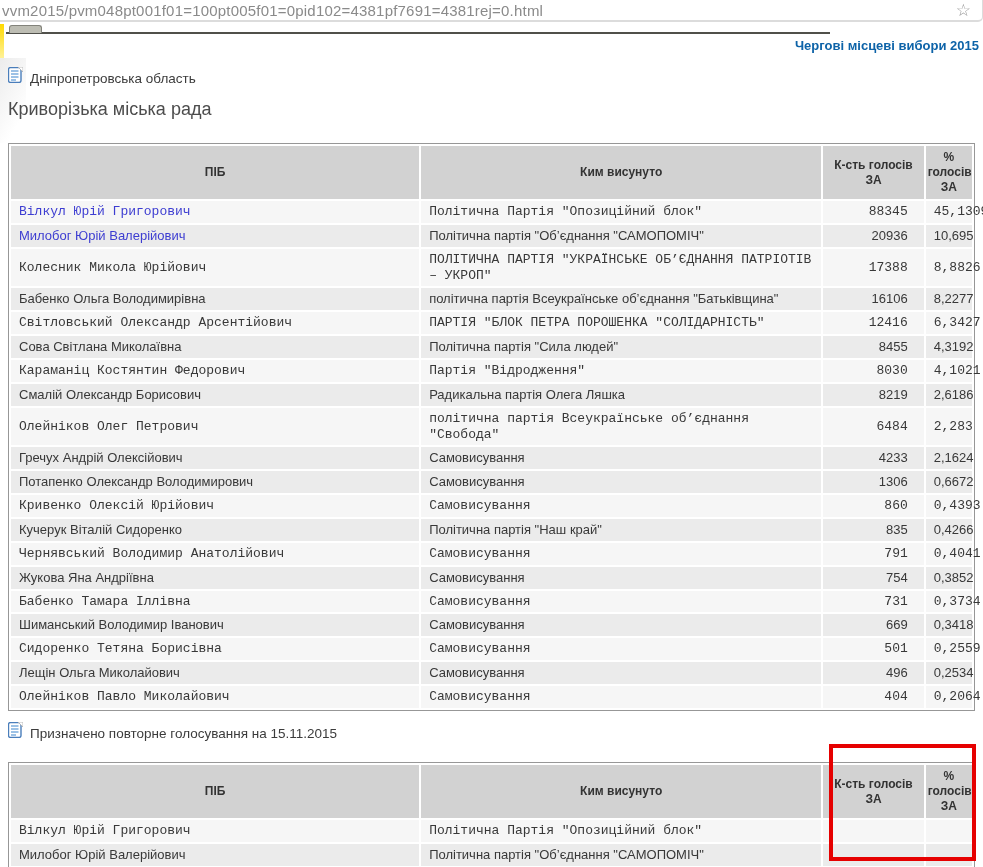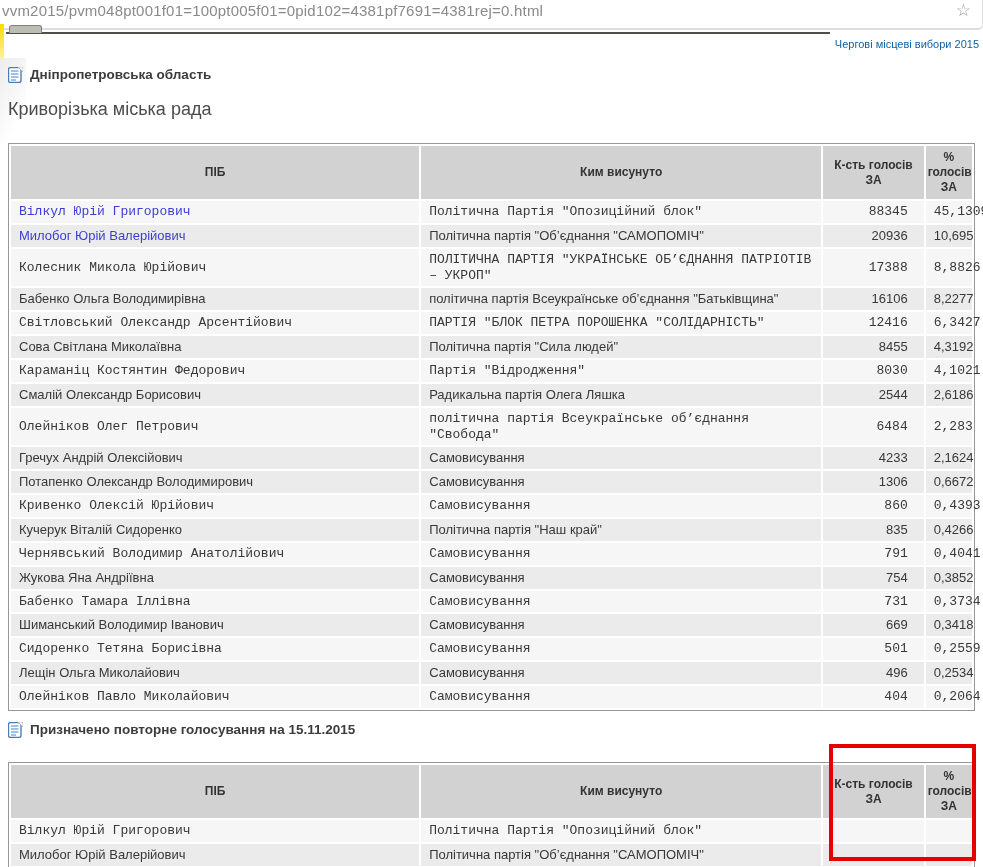--- a/index.html
+++ b/index.html
@@ -1,44 +1,44 @@
 <!DOCTYPE html>
 <html><head>
 <meta charset="utf-8">
 <style>
   * { box-sizing: border-box; margin: 0; padding: 0; }
   html, body { width: 983px; height: 867px; background: #fff; overflow: hidden;
     font-family: "Liberation Sans", "DejaVu Sans", sans-serif; }
   .stage { position: relative; width: 983px; height: 867px; background: #fff; }
 
   
-  .urlbar { position: absolute; left: 0; top: 0; width: 983px; height: 30px;
+  .urlbar { position: absolute; left: 0; top: 0; width: 983px; height: 22px;
     background: #fff; border-bottom: 2px solid #dcdcdc; border-right: 1px solid #dcdcdc;
     border-radius: 0 0 5px 0; }
   .url-text { position: absolute; left: 2px; top: 2px; font-size: 15px; color: #8a8a8a;
     white-space: nowrap; letter-spacing: 0.2px; }
   .star { position: absolute; right: 11px; top: 0px; font-size: 17px; color: #9a9a9a;
     line-height: 22px; cursor: pointer; }
 
   
   .yellow-strip { position: absolute; left: 0; top: 24px; width: 4px; height: 36px;
     background: linear-gradient(#ffd900, #fff3a0); }
   .left-fade { position: absolute; left: 0; top: 58px; width: 26px; height: 85px;
     background: linear-gradient(120deg, #ececec, rgba(255,255,255,0) 75%); }
   .frame-line { position: absolute; left: 6px; top: 32px; width: 824px; height: 2px;
     background: #50504a; }
   .frame-pill { position: absolute; left: 9px; top: 25px; width: 33px; height: 8px;
     background: #bdbdb3; border: 1px solid #82827a; border-bottom: none;
     border-radius: 3px 3px 0 0; }
 
-  .top-link { position: absolute; top: 38px; right: 4px; font-size: 11px;
-    font-weight: normal; color: #0d63a8; text-decoration: none; cursor: pointer; }
-
-  .section-head { position: absolute; left: 8px; display: flex; align-items: flex-start;
-    gap: 7px; font-size: 13.5px; font-weight: bold; color: #3c3c3c; }
+  .top-link { position: absolute; top: 38px; right: 4px; font-size: 13px;
+    font-weight: bold; color: #0d63a8; text-decoration: none; cursor: pointer; }
+
+  .section-head { position: absolute; left: 8px; display: flex; align-items: flex-end;
+    gap: 7px; font-size: 13.5px; font-weight: normal; color: #3c3c3c; }
   .sh-1 { top: 67px; }
   .sh-2 { top: 722px; }
   .doc-icon { flex: 0 0 auto; display: inline-block; }
 
   .page-title { position: absolute; left: 8px; top: 99px; font-size: 18px;
     color: #4c4c4c; }
 
   
   .tbl-wrap-1 { position: absolute; left: 8px; top: 143px; width: 967px; }
   .tbl-wrap-2 { position: absolute; left: 8px; top: 762px; width: 967px; }
@@ -150,21 +150,21 @@
           </tr>
           <tr class="odd">
             <td class="c-name">Караманіц Костянтин Федорович</td>
             <td class="c-party">Партія "Відродження"</td>
             <td class="c-votes">8030</td>
             <td class="c-pct">4,1021</td>
           </tr>
           <tr class="even">
             <td class="c-name">Смалій Олександр Борисович</td>
             <td class="c-party">Радикальна партія Олега Ляшка</td>
-            <td class="c-votes">2544</td>
+            <td class="c-votes">8219</td>
             <td class="c-pct">2,6186</td>
           </tr>
           <tr class="odd">
             <td class="c-name">Олейніков Олег Петрович</td>
             <td class="c-party">політична партія Всеукраїнське об’єднання "Свобода"</td>
             <td class="c-votes">6484</td>
             <td class="c-pct">2,283</td>
           </tr>
           <tr class="even">
             <td class="c-name">Гречух Андрій Олексійович</td>

